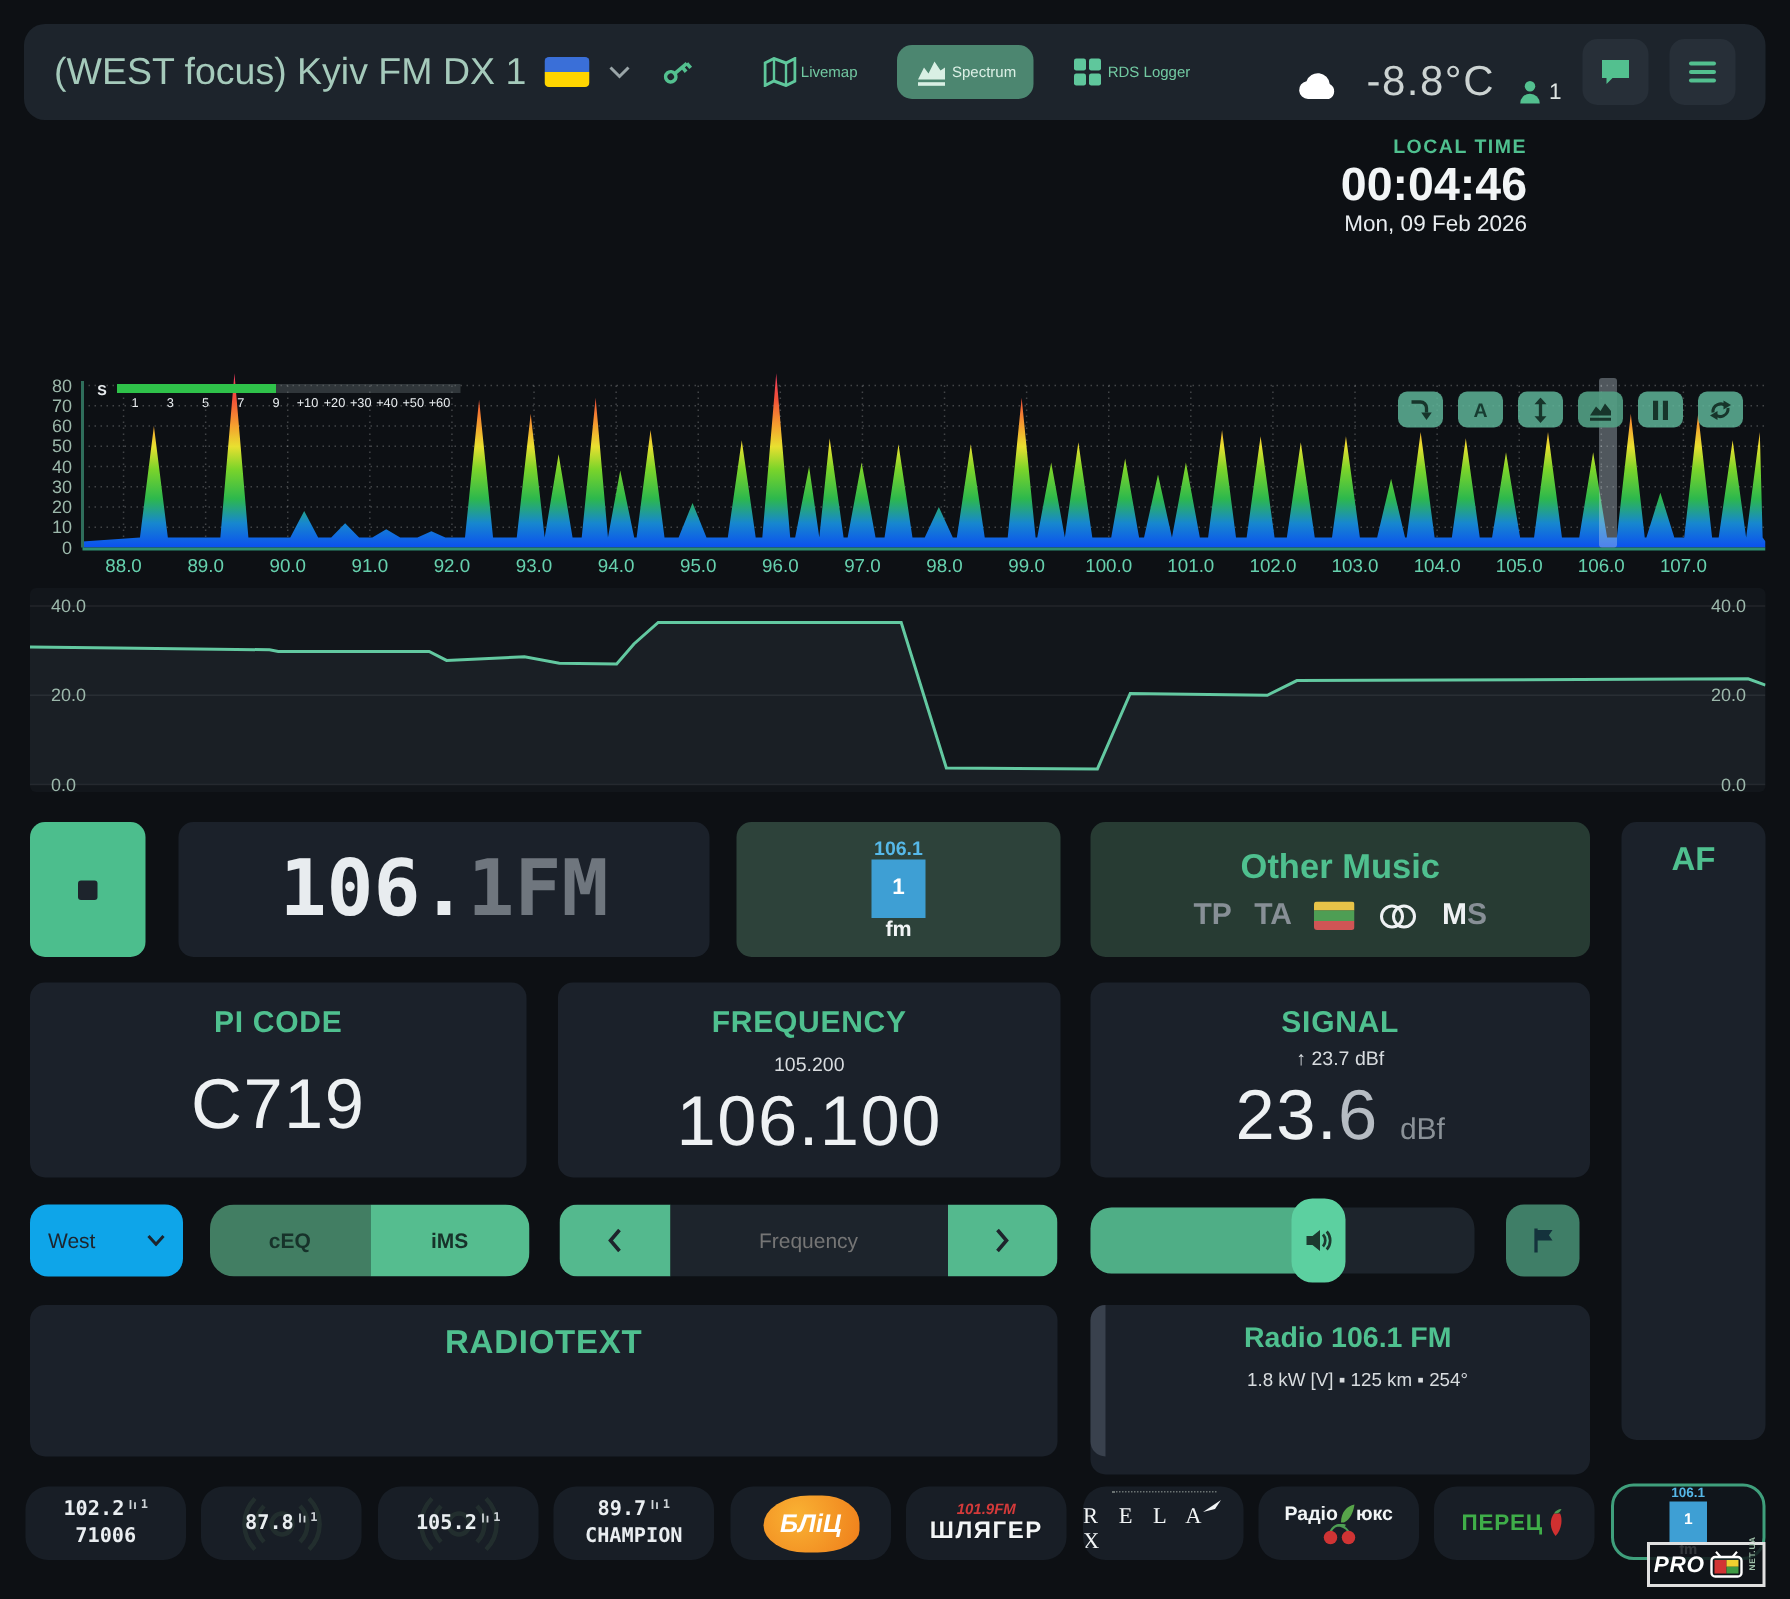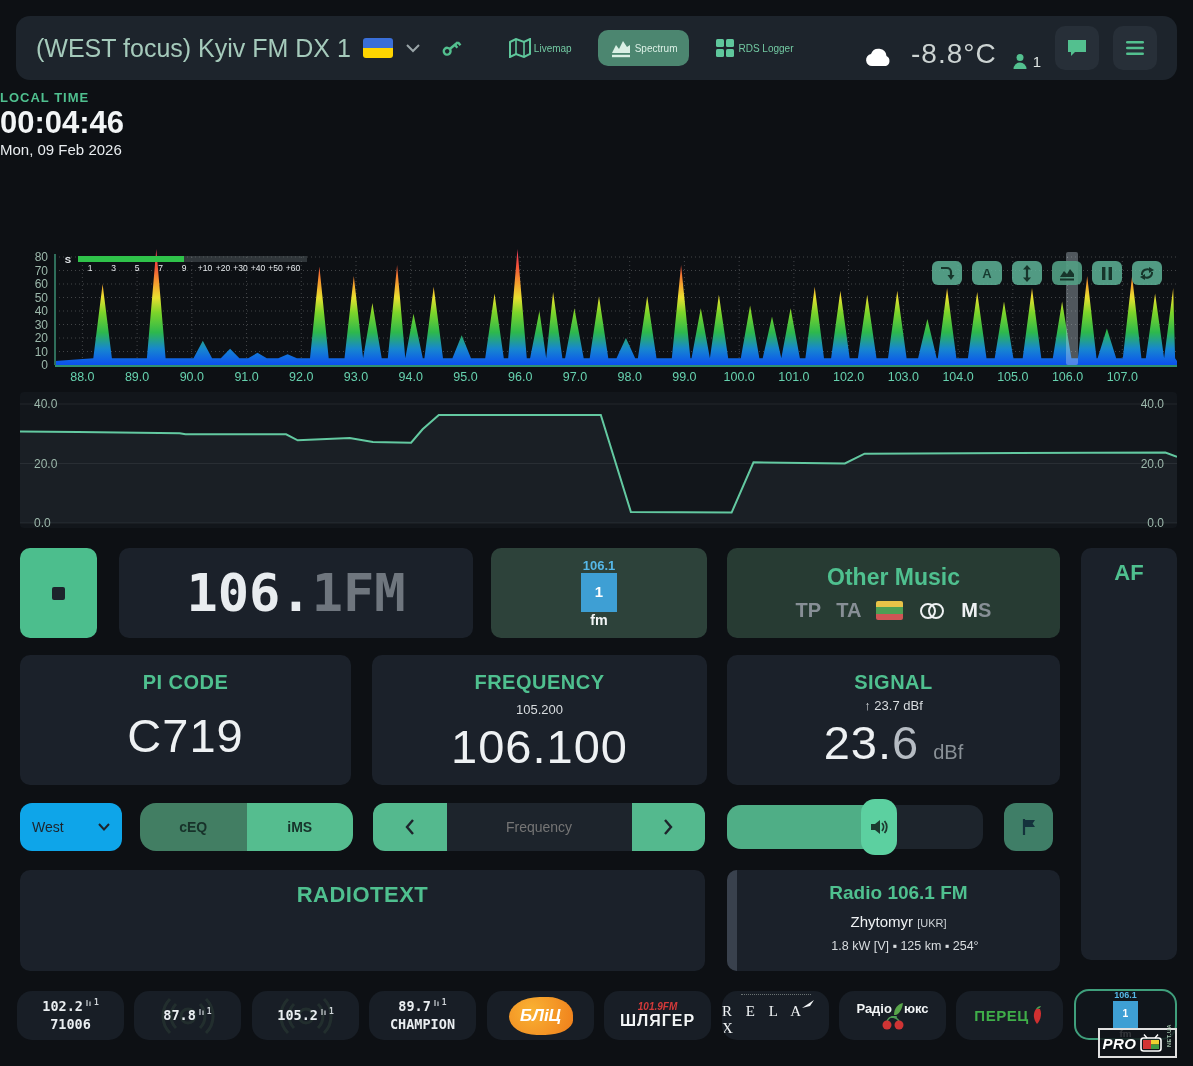--- a/index.html
+++ b/index.html
@@ -16,21 +16,21 @@
 .tb-tabs{display:flex;align-items:flex-start;gap:14px;margin-left:22px;}
 .tb-tab{display:flex;flex-direction:row;align-items:center;gap:3px;color:#72c9a2;
         font-size:10px;padding:8px 12px;border-radius:10px;cursor:pointer;}
 .tb-tab.active{background:#4c8670;color:#dcf0e6;}
 .tb-right{margin-left:auto;display:flex;align-items:flex-end;gap:14px;}
 .temp{font-size:28px;color:#ccd3d2;letter-spacing:1px;}
 .users{display:flex;align-items:center;gap:4px;color:#dfe5e3;font-size:15px;}
 .tb-iconbtn{width:44px;height:44px;background:#272f38;border-radius:10px;display:flex;
             align-items:center;justify-content:center;cursor:pointer;}
 
-#clock{top:90px;left:0;width:1018px;text-align:left;}
+#clock{top:90px;left:0;width:1018px;text-align:right;}
 .clock-label{color:#4fc08f;font-weight:700;font-size:13px;letter-spacing:1px;}
 .clock-time{color:#f2f5f6;font-size:31px;font-weight:700;line-height:1.15;}
 .clock-date{color:#e8ecef;font-size:15px;}
 
 #spec-svg{left:20px;top:248px;}
 #spec-btns{left:932px;top:261px;display:flex;gap:10px;}
 .sbtn{width:30px;height:24px;background:rgba(96,186,156,.82);border-radius:6px;display:flex;
       align-items:center;justify-content:center;cursor:pointer;color:#173c31;
       font-weight:700;font-size:13px;}
 .sbtn.active{background:rgba(82,160,132,.9);}
@@ -87,21 +87,21 @@
   font-size:14px;font-family:"Liberation Sans",sans-serif;}
 #vol{left:727px;top:805px;width:256px;height:44px;position:absolute;background:#1d242c;border-radius:14px;cursor:pointer;}
 #vol .fill{position:absolute;left:0;top:0;width:150px;height:44px;background:#4fae86;border-radius:14px;}
 #vol .thumb{position:absolute;left:134px;top:-6px;width:36px;height:56px;background:#5cd0a0;border-radius:14px;
   display:flex;align-items:center;justify-content:center;cursor:grab;}
 #flag-btn{left:1004px;top:803px;width:49px;height:48px;background:#3f7e67;border-radius:12px;
   position:absolute;display:flex;align-items:center;justify-content:center;cursor:pointer;}
 
 #rt-card{left:20px;top:870px;width:685px;height:101px;text-align:center;padding-top:12px;}
 #rt-card .card-title{font-size:22px;}
-#st-card{left:727px;top:870px;width:333px;height:101px;padding:12px 0 0 10px;text-align:center;}
+#st-card{left:727px;top:870px;width:333px;height:113px;padding:12px 0 0 10px;text-align:center;}
 #st-scroll{position:absolute;left:0;top:0;width:10px;height:101px;background:#39414d;border-radius:10px 0 0 10px;}
 #st-card .name{font-size:19px;}
 #st-card .loc{margin-top:9px;font-size:15px;color:#eef1f3;}
 #st-card .loc .cc{font-size:11px;color:#cfd4d8;}
 #st-card .det{margin-top:9px;font-size:12.5px;color:#d8dcdf;padding-left:13px;}
 
 .preset{position:absolute;top:991px;width:107px;height:49px;background:#181e26;border-radius:15px;
   display:flex;flex-direction:column;align-items:center;justify-content:center;cursor:pointer;overflow:hidden;}
 .pm{font-family:"DejaVu Sans Mono",monospace;font-weight:700;font-size:13.5px;color:#e9edf0;line-height:1.3;
     display:flex;align-items:flex-start;gap:2px;}
@@ -448,21 +448,20 @@
       <path d="M3 2h11l-2.4 3.5L14 9H3z" fill="#14323c"></path>
       </svg>
   </div>
 
   <div id="rt-card" class="card">
     <div class="card-title gt">RADIOTEXT</div>
   </div>
   <div id="st-card" class="card">
     <div id="st-scroll"></div>
     <div class="name gt">Radio 106.1 FM</div>
-    <div class="loc"><span>Zhytomyr</span> <span class="cc">[UKR]</span></div>
     <div class="det">1.8 kW [V] ▪ 125 km ▪ 254°</div>
   </div>
 
   <div id="ps1" class="preset">
     <span class="pm">
         <span>102.2</span>
         <span class="ant">
           <svg width="9" height="8" viewBox="0 0 9 8">
             <line x1="2" y1="1" x2="2" y2="7" stroke="#cfd4d8" stroke-width="1.2"></line>
             <line x1="5" y1="2.5" x2="5" y2="7" stroke="#cfd4d8" stroke-width="1.2"></line>

